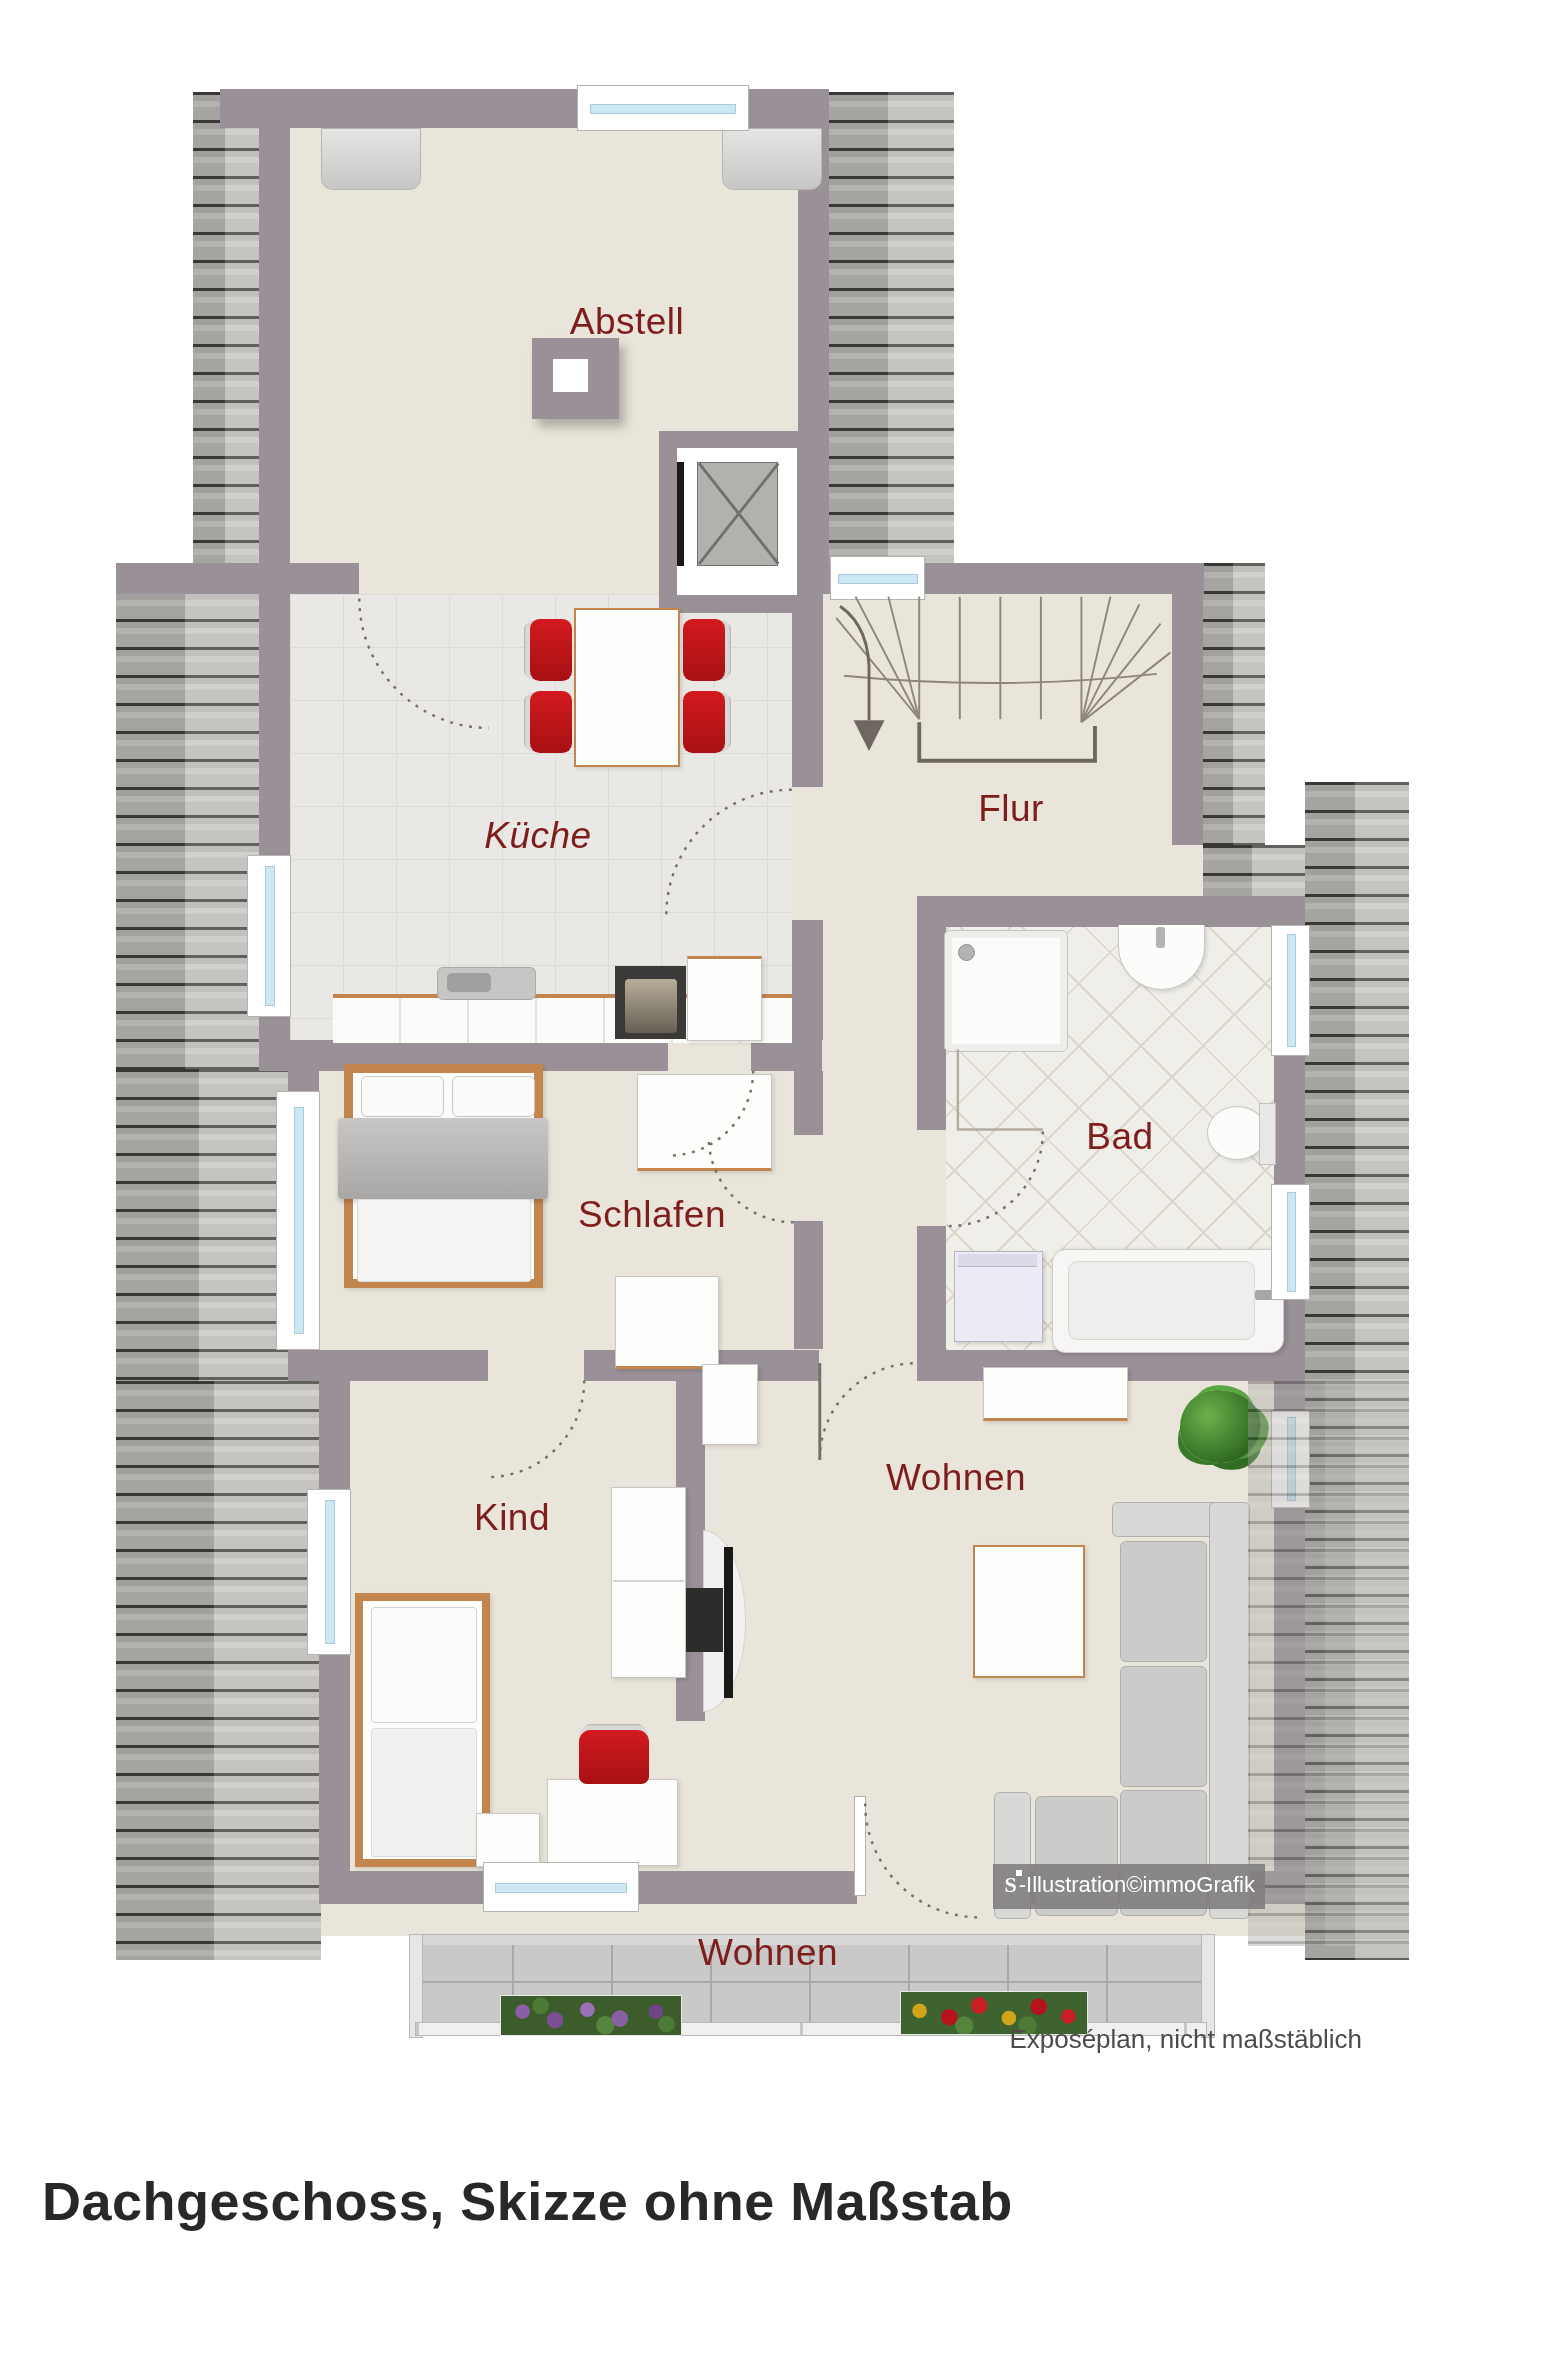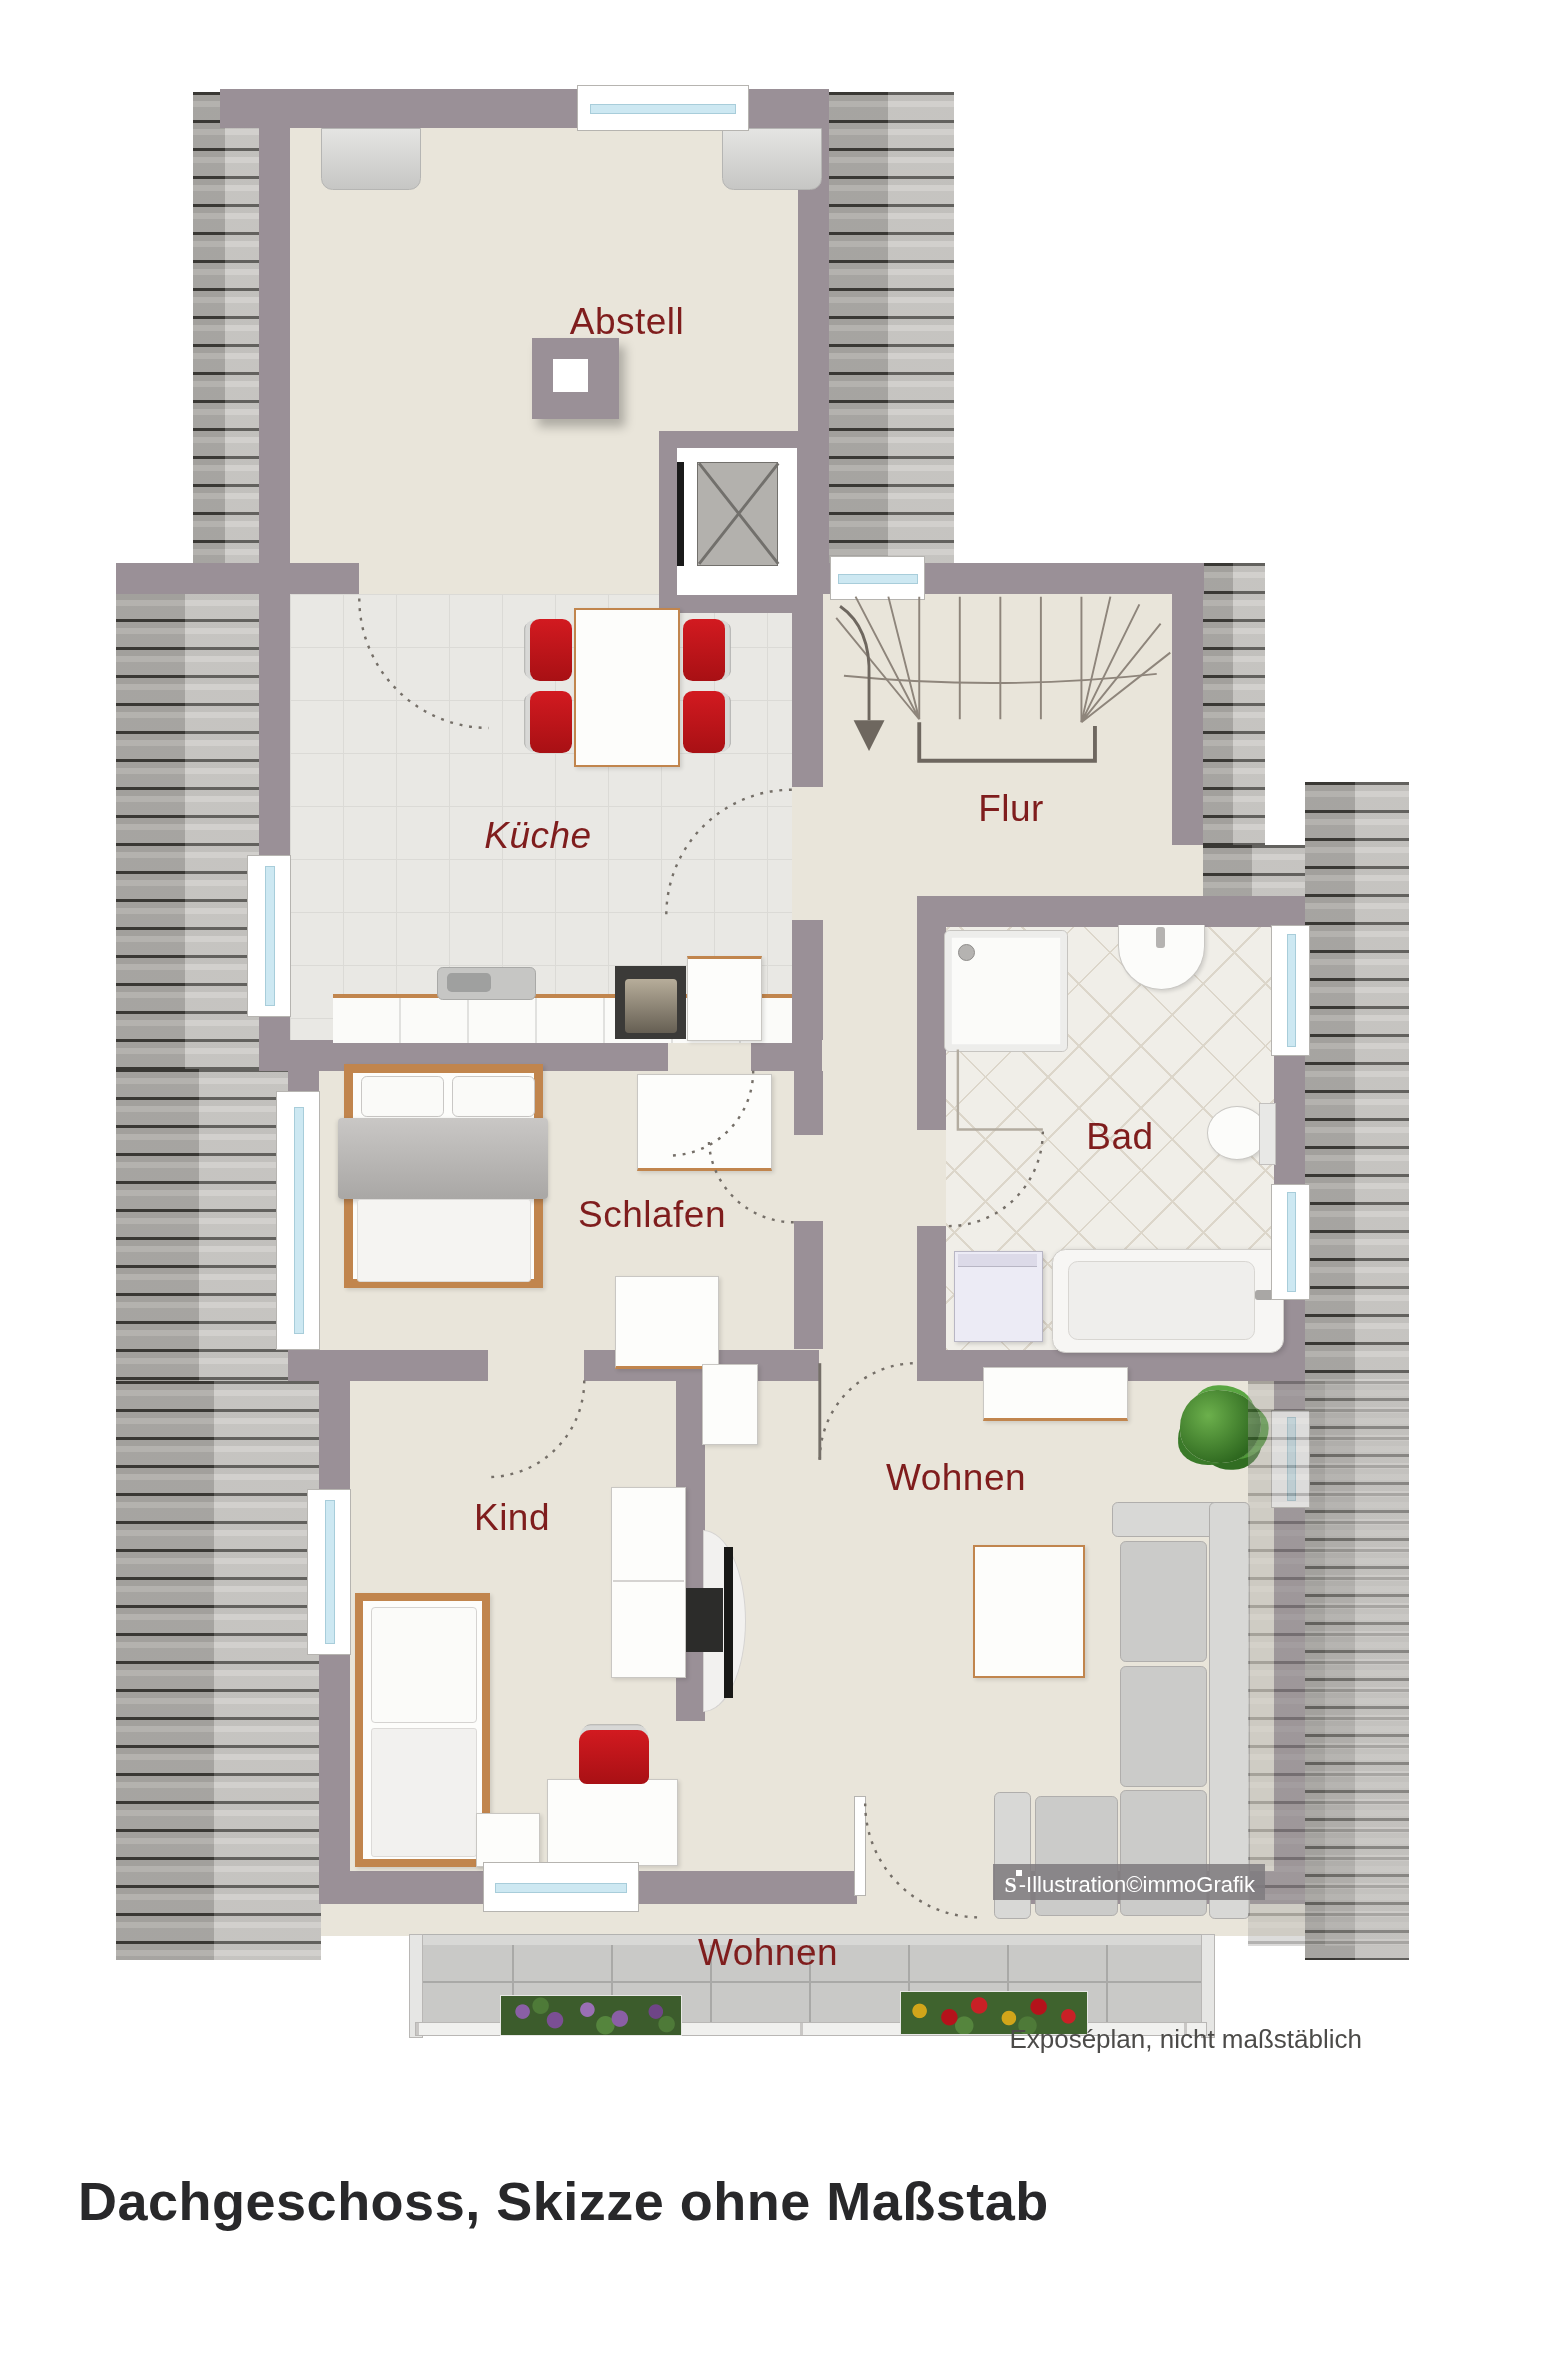--- a/index.html
+++ b/index.html
@@ -251,21 +251,21 @@
 
   <div class="room-label" style="left:627px;top:322px;">Abstell</div>
   <div class="room-label" style="left:538px;top:836px;font-style:italic;">Küche</div>
   <div class="room-label" style="left:1011px;top:809px;">Flur</div>
   <div class="room-label" style="left:1120px;top:1137px;">Bad</div>
   <div class="room-label" style="left:652px;top:1215px;">Schlafen</div>
   <div class="room-label" style="left:956px;top:1478px;">Wohnen</div>
   <div class="room-label" style="left:512px;top:1518px;">Kind</div>
   <div class="room-label" style="left:768px;top:1953px;">Wohnen</div>
 
-  <div class="watermark" style="left:993px;top:1864px;height:36px;">
+  <div class="watermark" style="left:993px;top:1864px;height:45px;">
     <span class="s-logo"><span>S</span></span><span>-Illustration©immoGrafik</span>
   </div>
 
   <div class="caption" style="left:966px;top:2024px;width:396px;">Exposéplan, nicht maßstäblich</div>
 </div>
 
-<h1 class="title" style="left:42px;top:2170px;margin-left:36px;">Dachgeschoss, Skizze ohne Maßstab</h1>
+<h1 class="title" style="left:42px;top:2170px;">Dachgeschoss, Skizze ohne Maßstab</h1>
 
 
 </body></html>

